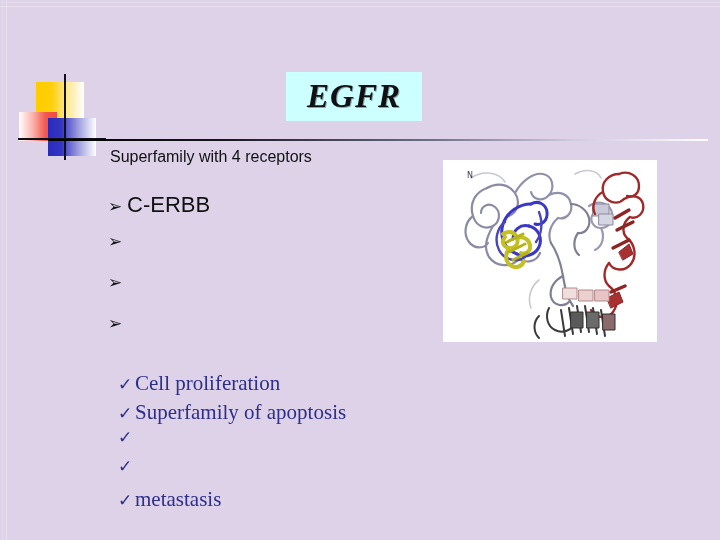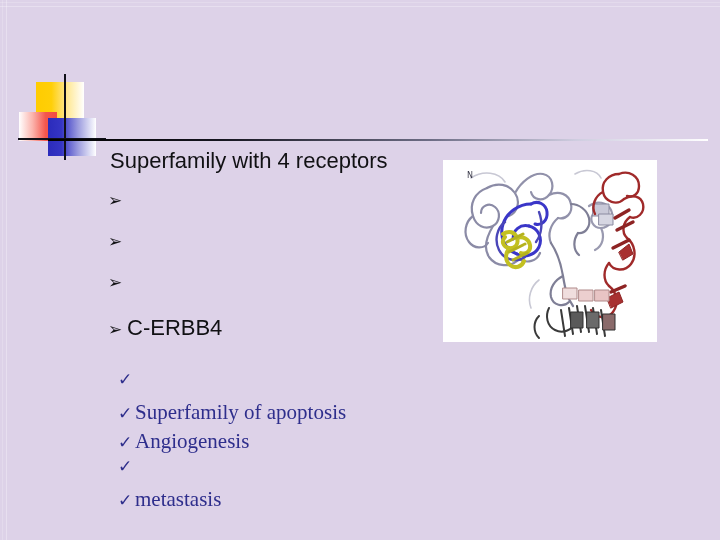--- a/index.html
+++ b/index.html
@@ -117,21 +117,21 @@
     width: 660px;
     height: 2px;
     background: linear-gradient(to right, #000000 0%, #15151f 26%, #6d6d85 58%, #cfcde0 80%, #ffffff 100%);
   }
 
   
   #heading {
     position: absolute;
     left: 110px;
     top: 148px;
-    font-size: 22px;
+    font-size: 16px;
     color: #111114;
     white-space: nowrap;
   }
 
   
   #arrow-list {
     position: absolute;
     left: 108px;
     top: 192px;
     width: 300px;
@@ -206,52 +206,55 @@
   <div class="edge-line-h"></div>
 
   <div id="logo">
     <div class="sq sq-yellow"></div>
     <div class="sq sq-red"></div>
     <div class="sq sq-blue"></div>
     <div class="cross-v"></div>
     <div class="cross-h"></div>
   </div>
 
+  <div id="title-box">
+    <span id="title-text">EGFR</span>
+  </div>
 
   <div id="divider"></div>
 
   <div id="heading">Superfamily with 4 receptors</div>
 
   <div id="arrow-list">
     <div class="arrow-item">
       <span class="arrow-bullet">➢</span>
+      <span class="arrow-label">C-ERBB</span>
     </div>
     <div class="arrow-item">
       <span class="arrow-bullet">➢</span>
     </div>
     <div class="arrow-item">
       <span class="arrow-bullet">➢</span>
     </div>
     <div class="arrow-item">
       <span class="arrow-bullet">➢</span>
-      <span class="arrow-label">C-ERBB4</span>
     </div>
   </div>
 
   <div id="check-list">
     <div class="check-item">
       <span class="check-bullet">✓</span>
+      <span class="check-label">Cell proliferation</span>
     </div>
     <div class="check-item">
       <span class="check-bullet">✓</span>
       <span class="check-label">Superfamily of apoptosis</span>
     </div>
     <div class="check-item">
       <span class="check-bullet">✓</span>
-      <span class="check-label">Angiogenesis</span>
     </div>
     <div class="check-item">
       <span class="check-bullet">✓</span>
     </div>
     <div class="check-item">
       <span class="check-bullet">✓</span>
       <span class="check-label">metastasis</span>
     </div>
   </div>
 

